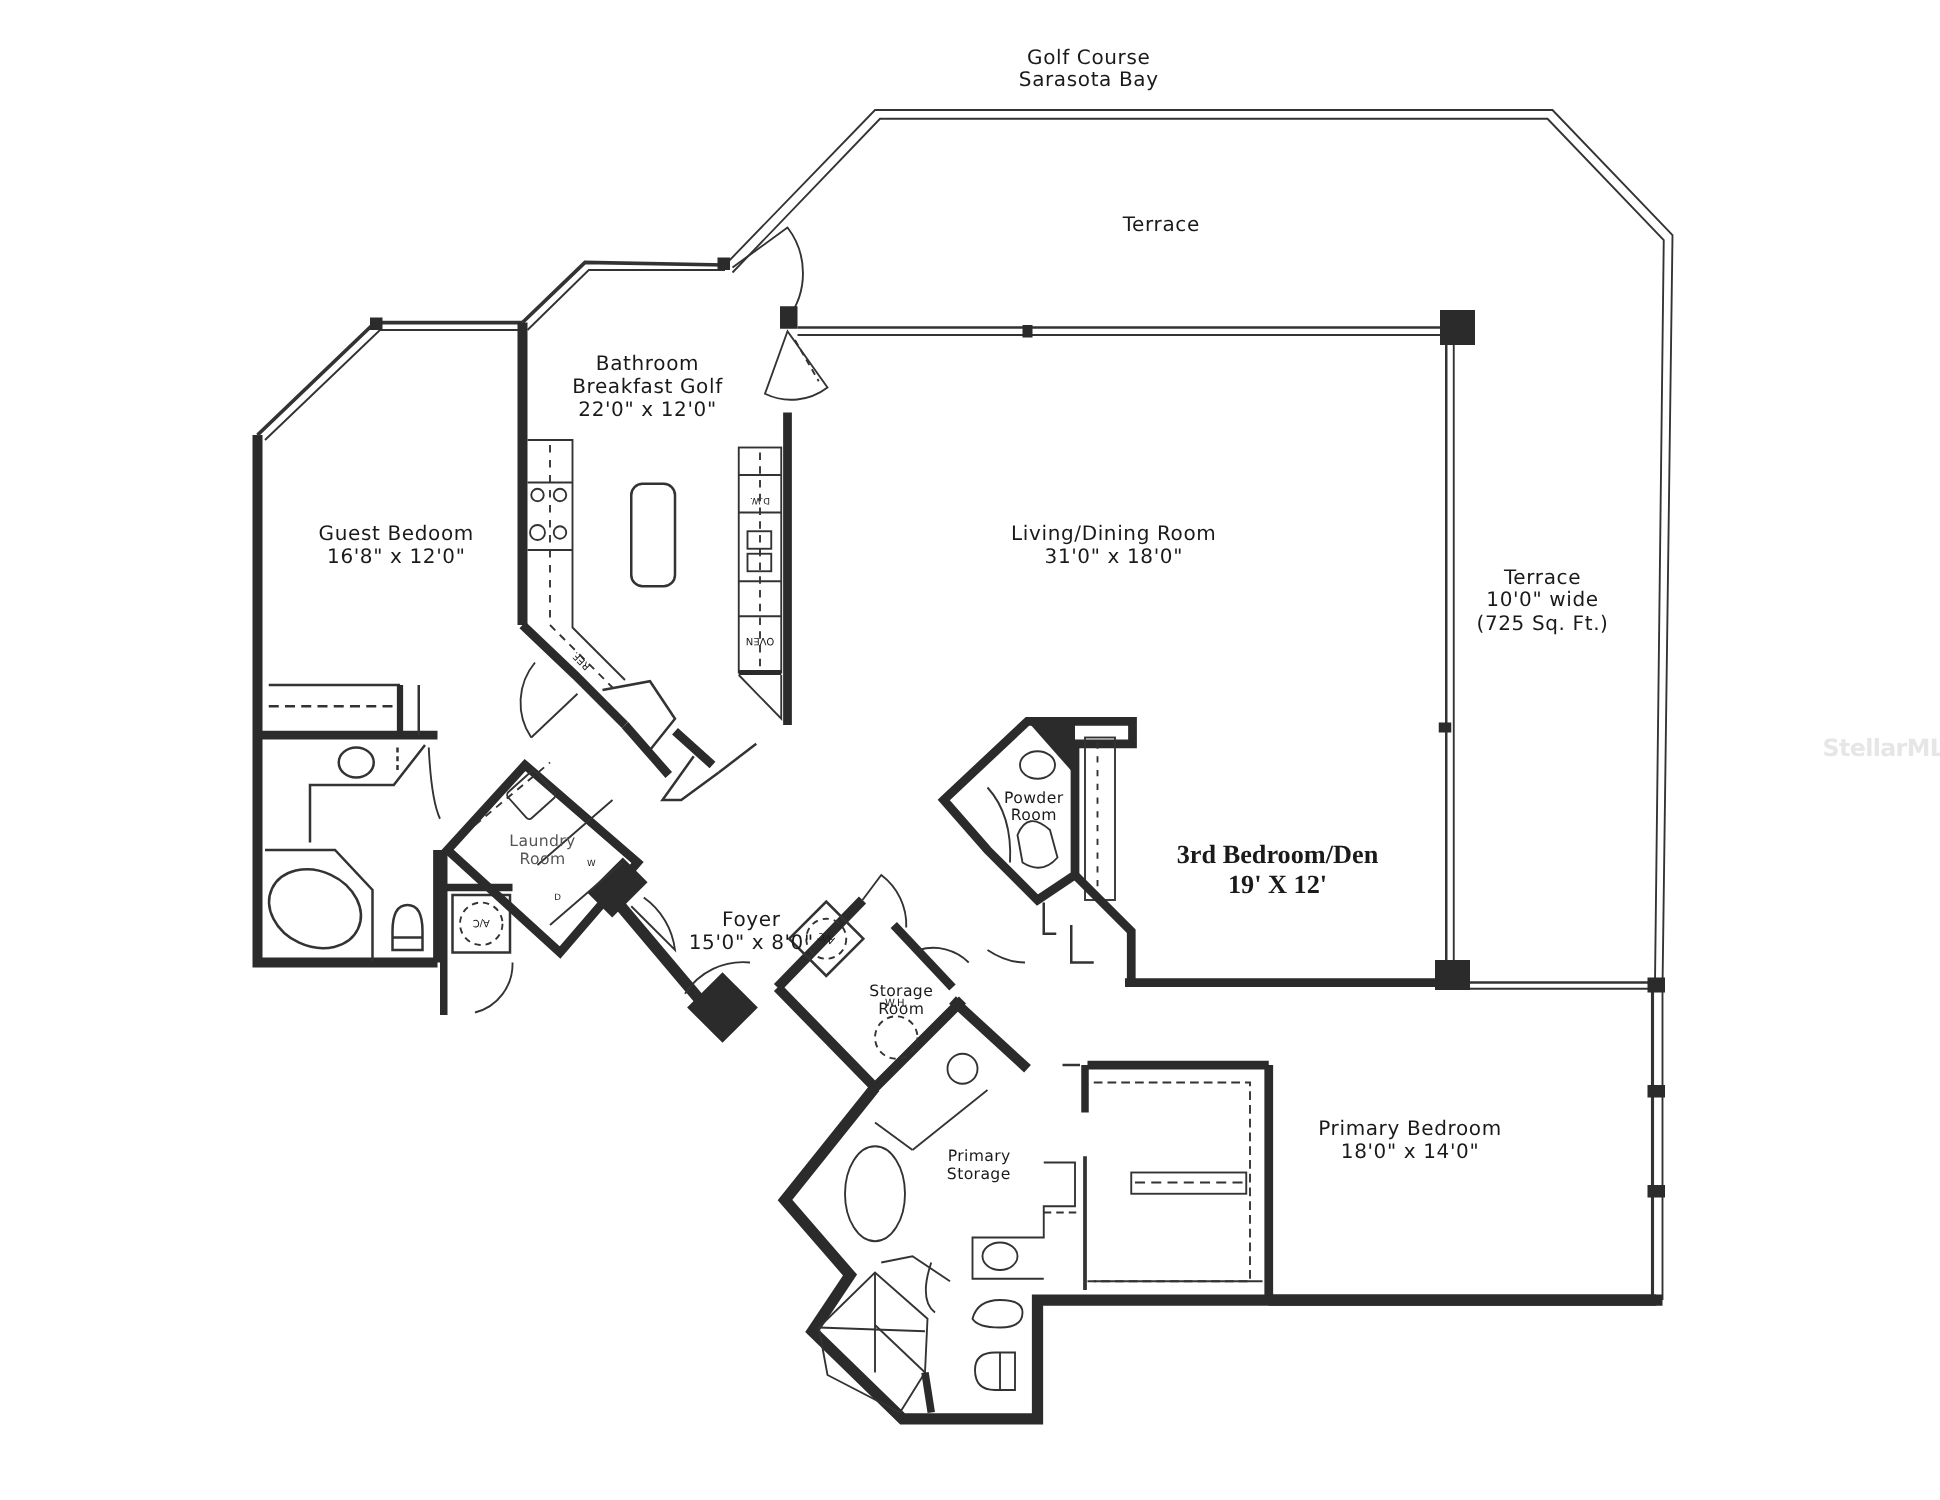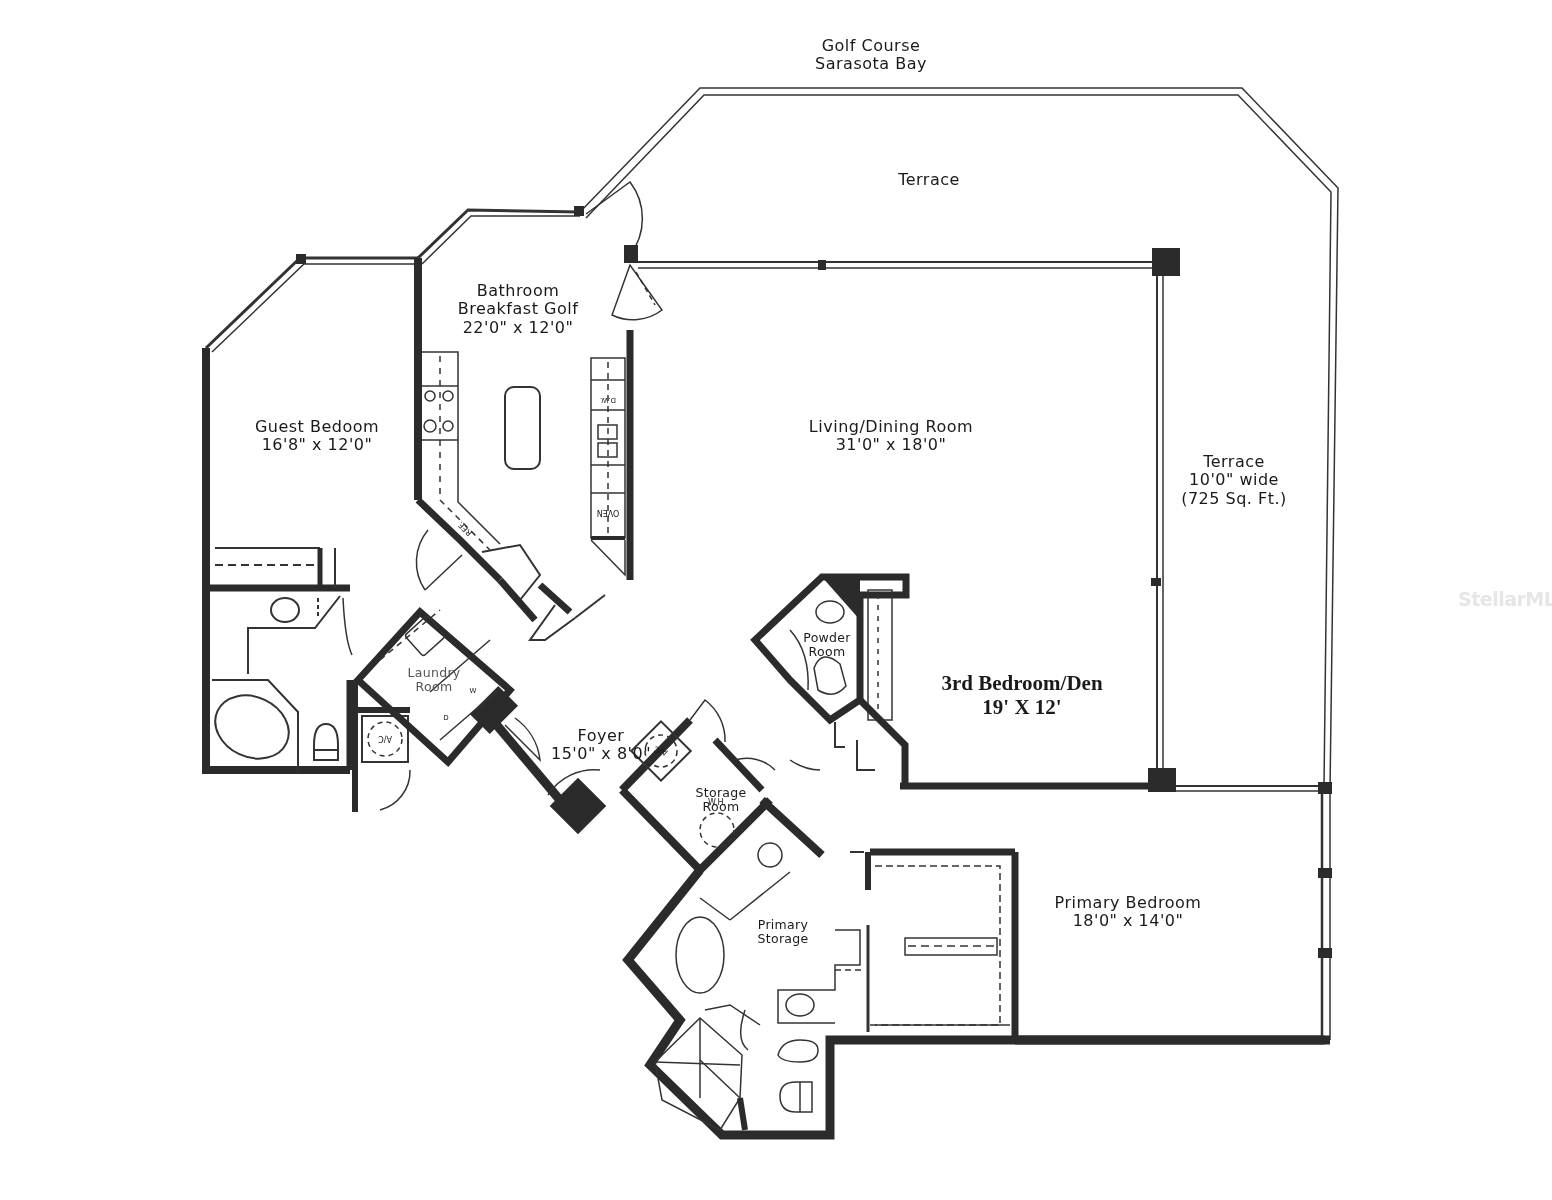--- a/index.html
+++ b/index.html
@@ -257,21 +257,21 @@
 <div class="label lbl-md" style="left:601px; top:688px;margin-top:39px;">
   <div>Foyer</div>
   <div>15'0" x 8'0"</div>
 </div>
 
 <div class="label lbl-sm" style="left:721px; top:786px;">
   <div>Storage</div>
   <div>Room</div>
 </div>
 
-<div class="label lbl-sm" style="left:783px; top:918px;">
+<div class="label lbl-sm" style="left:783px; top:918px;text-align:right;">
   <div>Primary</div>
   <div>Storage</div>
 </div>
 
 <div class="label lbl-md" style="left:1128px; top:894px;">
   <div>Primary Bedroom</div>
   <div>18'0" x 14'0"</div>
 </div>
 
 <div class="label" style="left:608px; top:396px; font-size:7px; transform:translateX(-50%) rotate(180deg);">D.W.</div>

